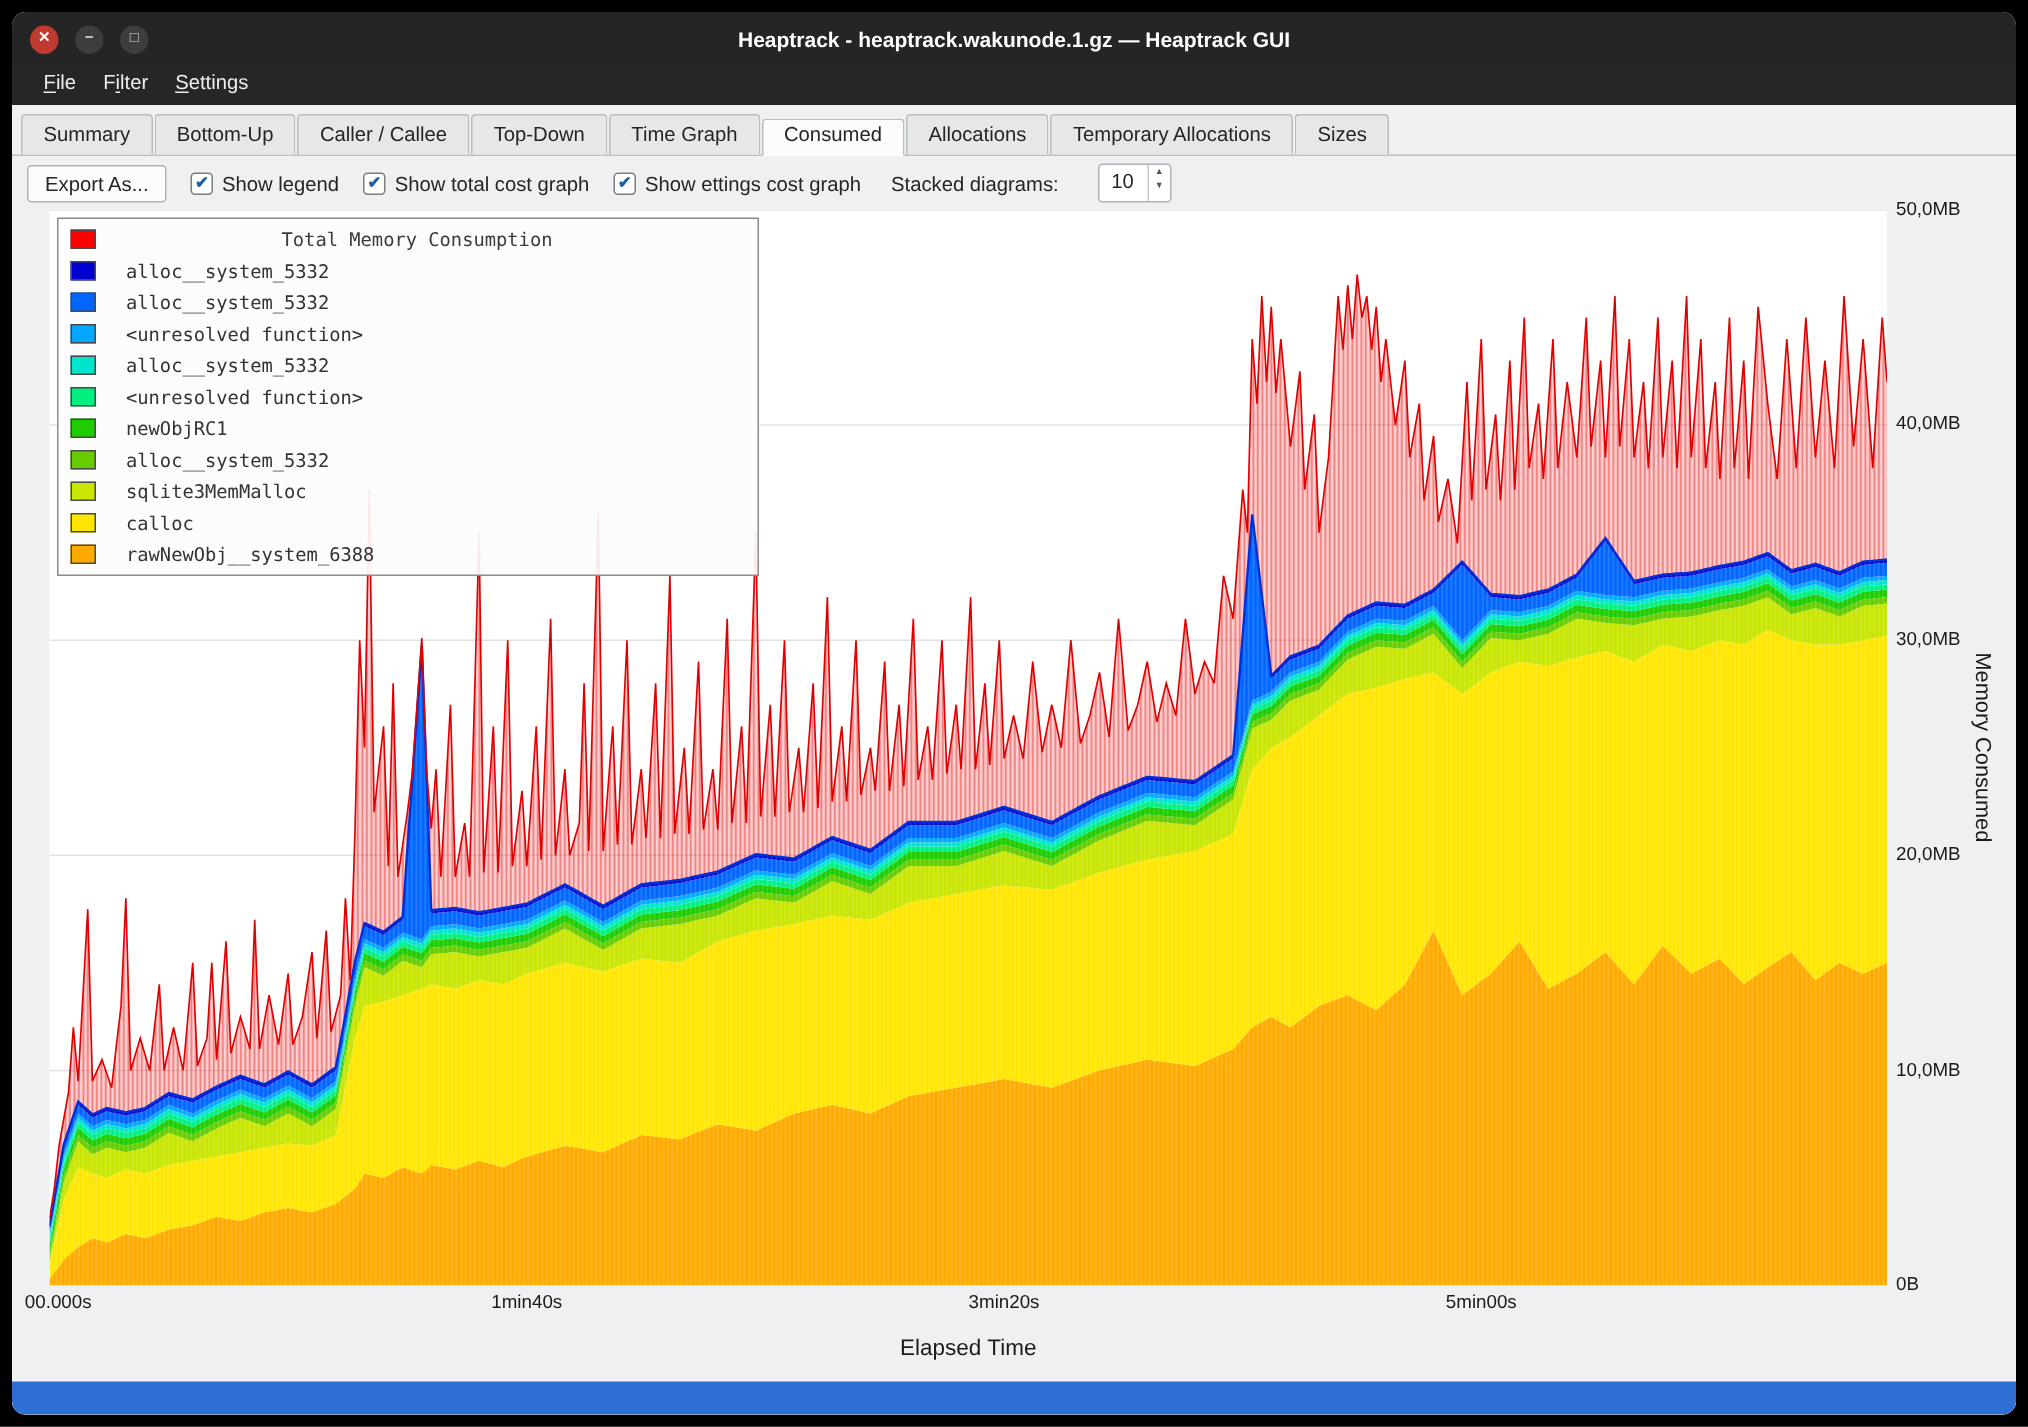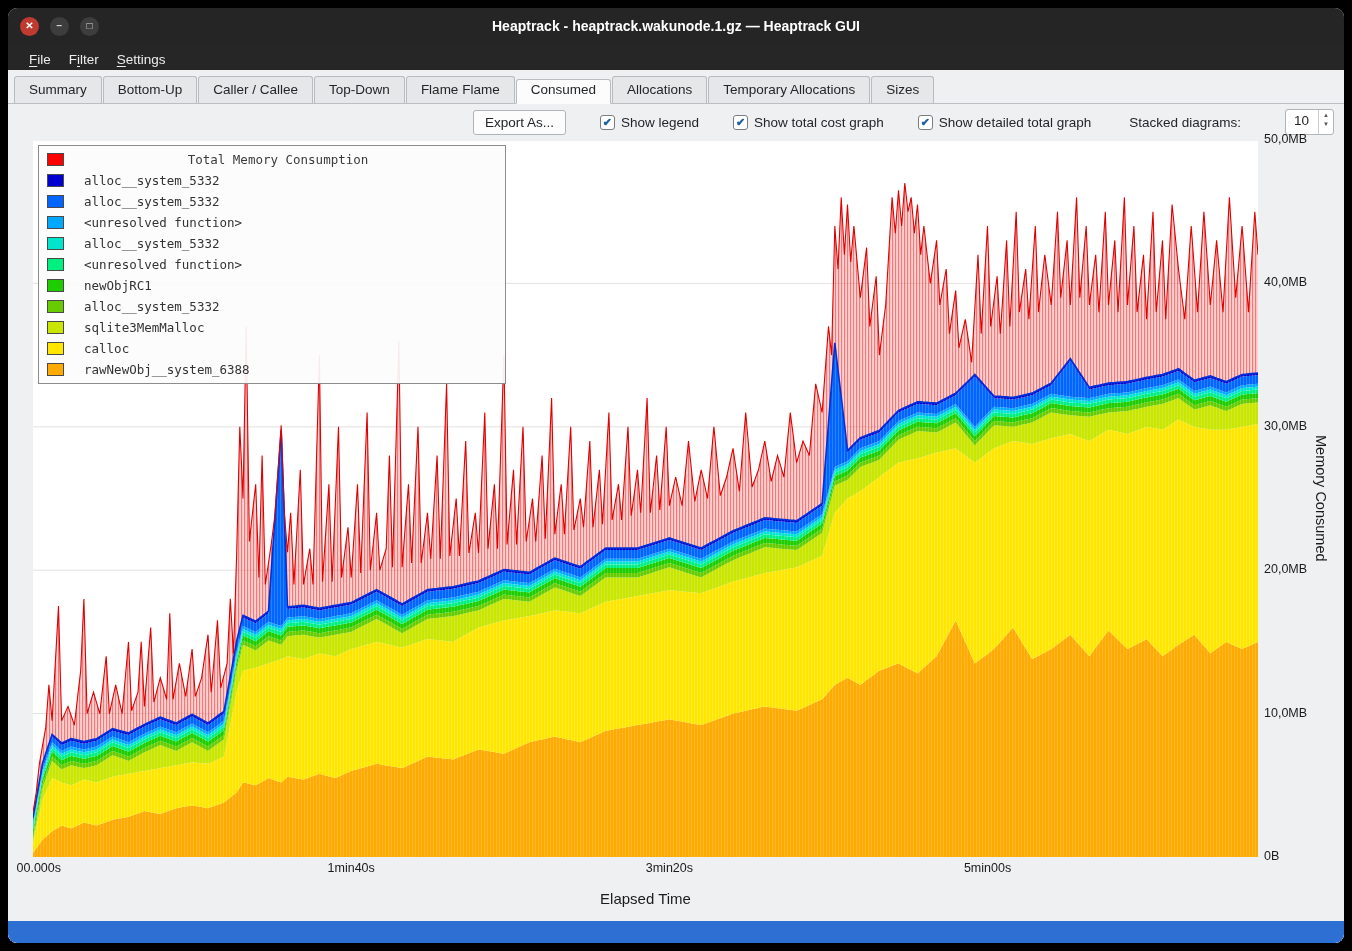--- a/index.html
+++ b/index.html
@@ -8,37 +8,37 @@
 
   
   .titlebar { height:36px; background:#252525; color:#fff; display:flex; align-items:center;
               justify-content:center; position:relative; font-size:14px; font-weight:bold; }
   .winbtns { position:absolute; left:12px; top:0; height:100%; display:flex; gap:11px; align-items:center; }
   .winbtn { width:19px; height:19px; border-radius:50%; background:#3d3d3d; color:#d8d8d8;
             display:flex; align-items:center; justify-content:center; font-size:10px; line-height:1; }
   .winbtn.close { background:#bf3a30; color:#fff; }
 
   
-  .menubar { height:26px; background:#262626; color:#ededed; display:flex; align-items:flex-end;
+  .menubar { height:26px; background:#262626; color:#ededed; display:flex; align-items:flex-start;
              padding-left:12px; font-size:13.5px; }
   .menu-item { padding:3px 9px; }
   .menu-item u { text-underline-offset:2px; }
 
   .content { position:relative; height:calc(100% - 62px); background:#eff0f1; }
 
   
   .tabbar { height:34px; box-sizing:border-box; display:flex; align-items:flex-end;
             padding:6px 6px 0; border-bottom:1px solid #bcbfc2; }
   .tab { padding:5px 14px 6px; font-size:13.5px; color:#232629; background:#e5e7e8;
          border:1px solid #b9bcbf; border-bottom:none; border-radius:3px 3px 0 0; margin-right:1px;
          white-space:nowrap; }
   .tab.active { background:#fcfcfc; padding-top:2px; margin-bottom:-1px; border-bottom:1px solid #fcfcfc; }
 
   
-  .toolbar { height:36px; display:flex; align-items:center; gap:28px; padding:0 10px; font-size:13.5px; color:#232629;justify-content:flex-end; }
+  .toolbar { height:36px; display:flex; align-items:center; gap:10px; padding:0 10px; font-size:13.5px; color:#232629; }
   .btn { background:#fcfcfc; border:1px solid #b0b4b8; border-radius:3px; padding:4px 11px;
          font-size:13.5px; font-family:"Liberation Sans",sans-serif; color:#232629; }
   .cb-wrap { display:inline-flex; align-items:center; gap:6px; margin-left:6px; }
   .cb { width:15px; height:15px; box-sizing:border-box; border:1px solid #7a7e83; border-radius:3px;
         background:#fff; display:inline-flex; align-items:center; justify-content:center;
         font-size:11px; font-weight:bold; color:#1c5e9f; line-height:1; }
   .spin-label { margin-left:10px; }
   .spin { display:inline-flex; align-items:stretch; background:#fff; border:1px solid #b0b4b8;
           border-radius:3px; height:24px;margin-left:16px; }
   .spin-val { padding:3px 9px 0 8px; font-size:13.5px; }
@@ -92,38 +92,38 @@
       <span class="menu-item">F<u>i</u>lter</span>
       <span class="menu-item"><u>S</u>ettings</span>
     </div>
 
   <div class="content">
     <div class="tabbar">
         <div class="tab">Summary</div>
         <div class="tab">Bottom-Up</div>
         <div class="tab">Caller / Callee</div>
         <div class="tab">Top-Down</div>
-        <div class="tab">Flame Flame</div>
+        <div class="tab">Time Graph</div>
         <div class="tab active">Consumed</div>
         <div class="tab">Allocations</div>
         <div class="tab">Temporary Allocations</div>
         <div class="tab">Sizes</div>
       </div>
 
     <div class="toolbar">
       <button class="btn">Export As...</button>
       <span id="cb-container" style="display:contents"><span class="cb-wrap">
             <span class="cb">✔</span>
             <span>Show legend</span>
           </span><span class="cb-wrap">
             <span class="cb">✔</span>
             <span>Show total cost graph</span>
           </span><span class="cb-wrap">
             <span class="cb">✔</span>
-            <span>Show detailed total graph</span>
+            <span>Show ettings cost graph</span>
           </span></span>
       <span class="spin-label">Stacked diagrams:</span>
       <span class="spin">
         <span class="spin-val">10</span>
         <span class="spin-btns">
           <span class="spin-btn">▲</span>
           <span class="spin-btn">▼</span>
         </span>
       </span>
     </div>

